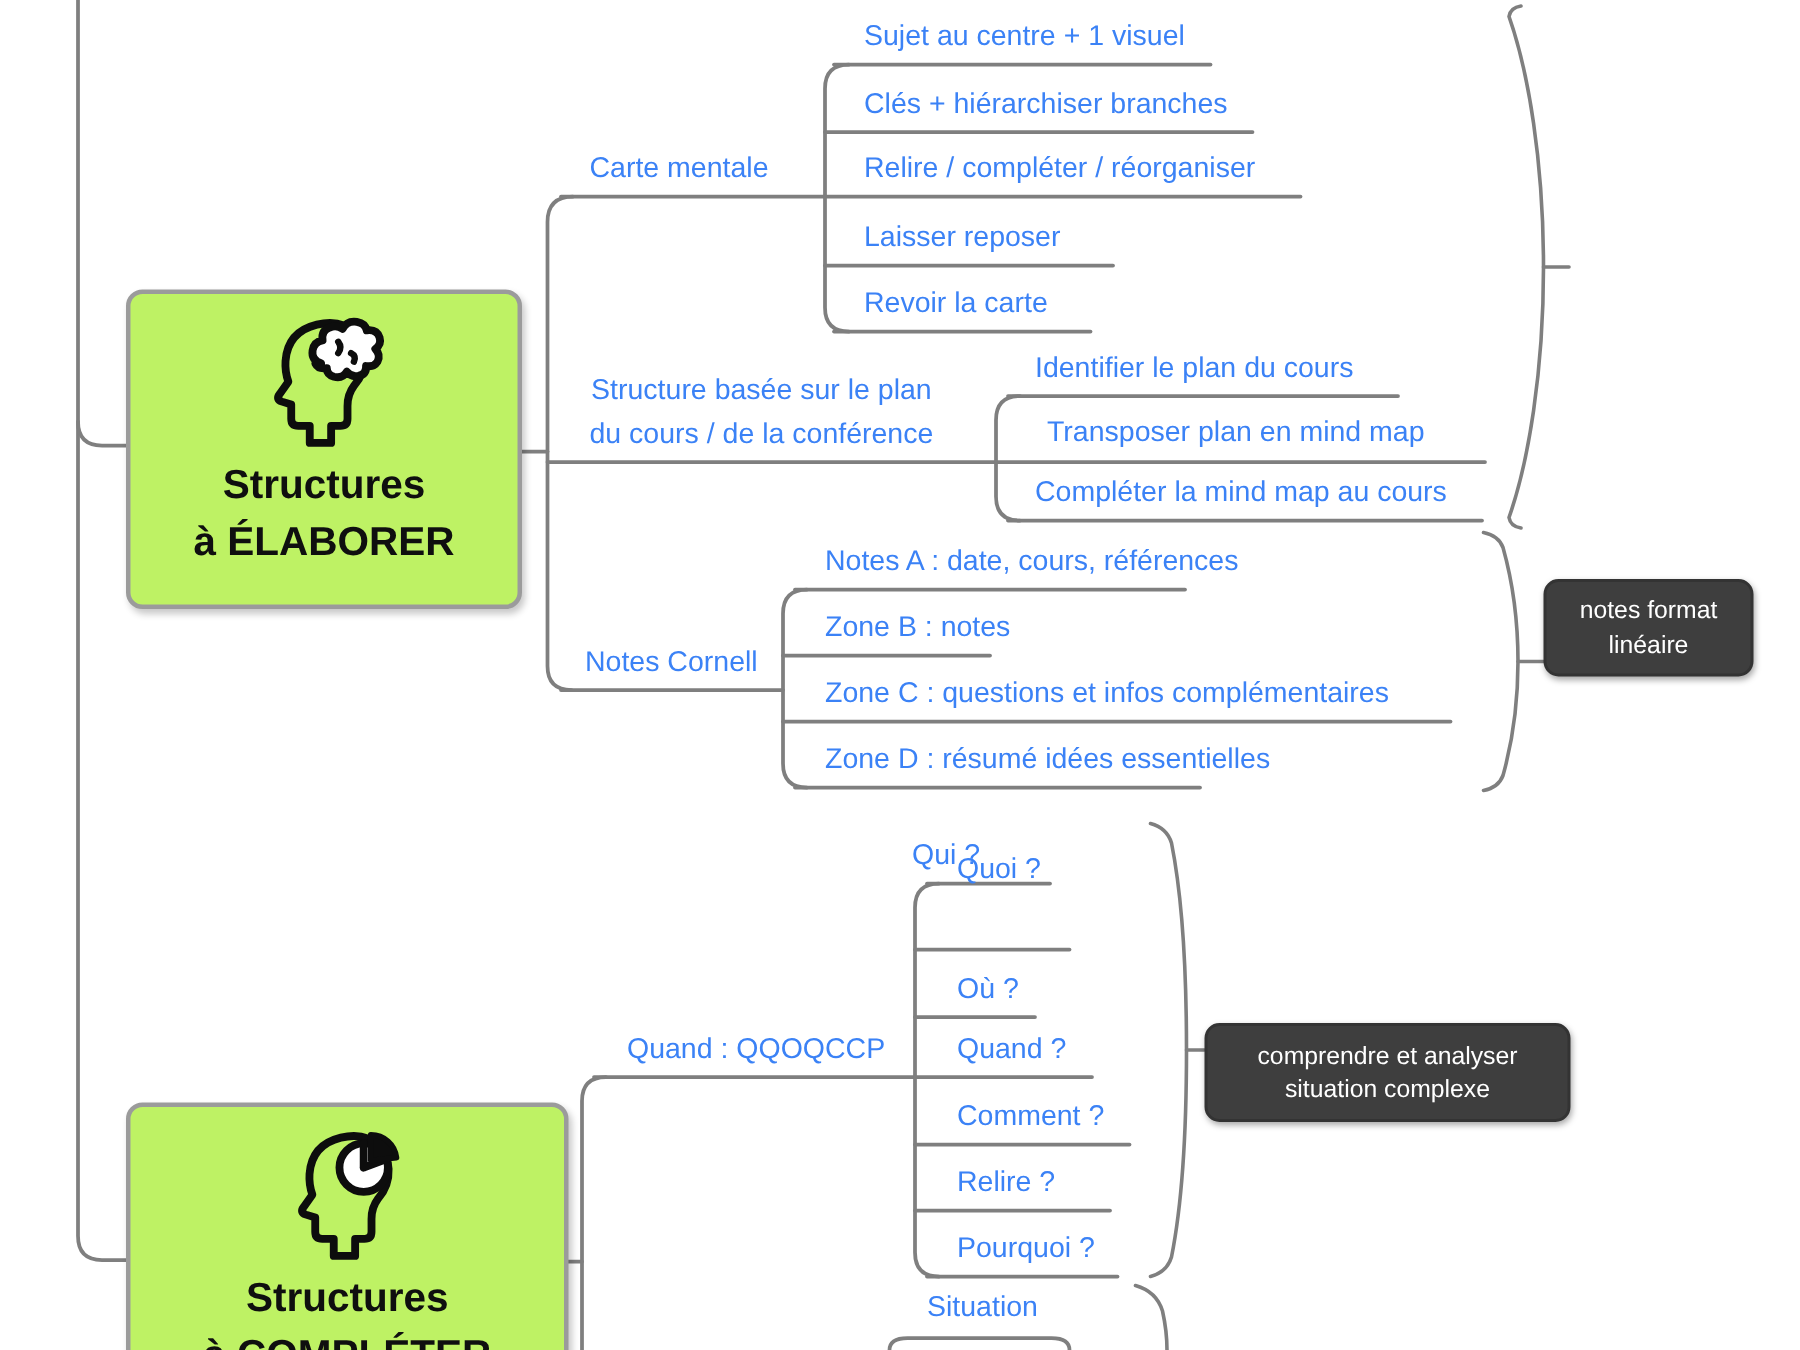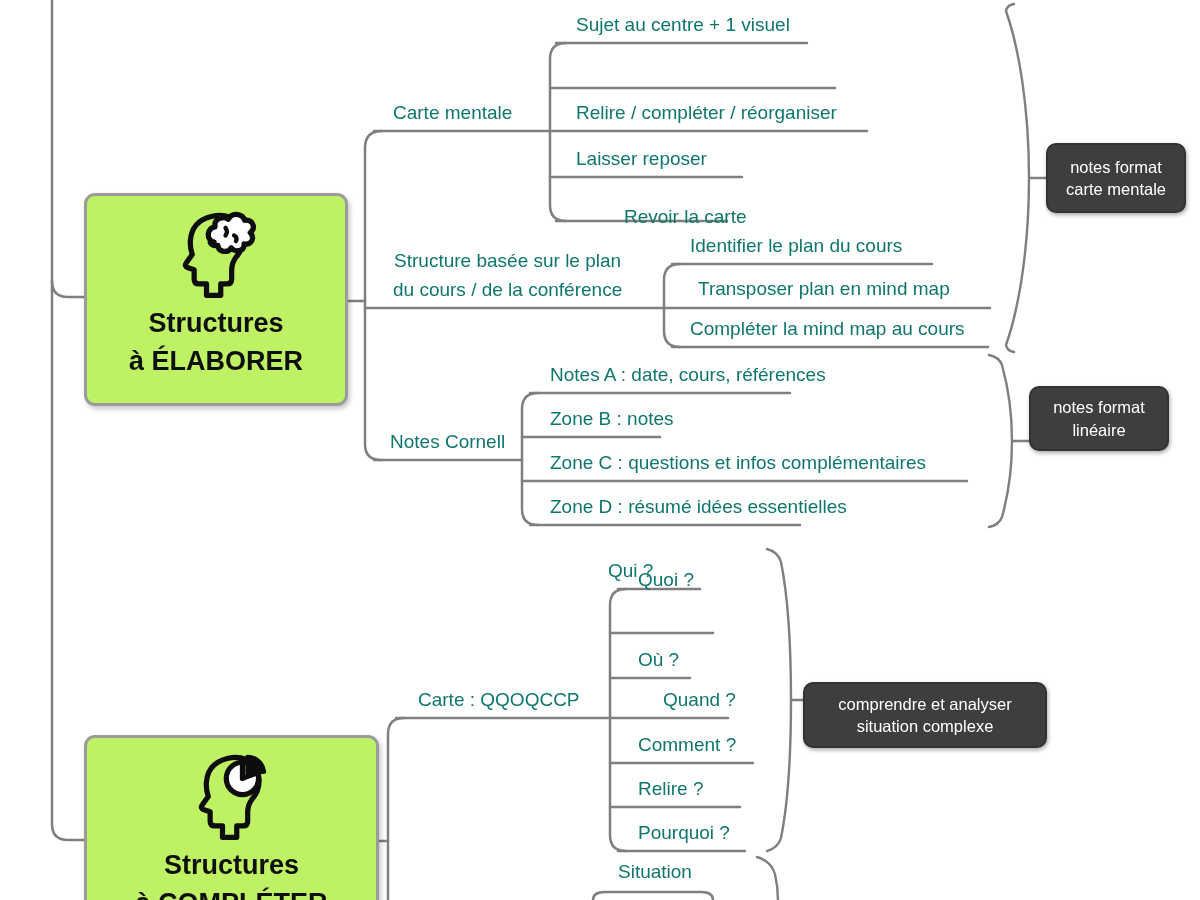--- a/index.html
+++ b/index.html
@@ -2,21 +2,21 @@
 <html><head>
 <meta charset="utf-8">
 <style>
   html,body{margin:0;padding:0;background:#fff;}
   #stage{
     position:relative;width:1200px;height:900px;overflow:hidden;background:#ffffff;
     font-family:"Liberation Sans", sans-serif;
   }
   #lines{position:absolute;left:0;top:0;width:1200px;height:900px;}
   .topic{
-    position:absolute;font-size:19px;color:#0f766e;white-space:nowrap;line-height:24px;
+    position:absolute;font-size:19px;color:#3b82f6;white-space:nowrap;line-height:24px;
   }
   .topic.two-line{line-height:29px;text-align:center;}
   .main-node{
     position:absolute;background:#bef264;border:3px solid #9b9b9b;border-radius:11px;
     box-shadow:2px 3px 5px rgba(0,0,0,0.22);
   }
   .main-node .node-icon{position:absolute;left:50%;transform:translateX(-50%);top:10px;}
   .main-node .node-title{
     position:absolute;left:0;top:108px;width:100%;text-align:center;
     font-weight:bold;font-size:27px;line-height:38px;color:#0f0f0f;
@@ -119,41 +119,41 @@
   </div>
 
   <div class="topic" style="left:393px;top:101px;">Carte mentale</div>
   <div class="topic two-line" style="left:393px;top:246px;">
     <div>Structure basée sur le plan</div>
     <div>du cours / de la conférence</div>
   </div>
   <div class="topic" style="left:390px;top:430px;">Notes Cornell</div>
 
   <div class="topic" style="left:576px;top:13px;">Sujet au centre + 1 visuel</div>
+  <div class="topic" style="left:576px;top:58px;">Clés + hiérarchiser branches</div>
   <div class="topic" style="left:576px;top:101px;">Relire / compléter / réorganiser</div>
   <div class="topic" style="left:576px;top:147px;">Laisser reposer</div>
-  <div class="topic" style="left:576px;top:205px;margin-left:48px;">Revoir la carte</div>
+  <div class="topic" style="left:576px;top:191px;">Revoir la carte</div>
 
   <div class="topic" style="left:690px;top:234px;">Identifier le plan du cours</div>
   <div class="topic" style="left:698px;top:277px;">Transposer plan en mind map</div>
   <div class="topic" style="left:690px;top:317px;">Compléter la mind map au cours</div>
 
   <div class="topic" style="left:550px;top:363px;">Notes A : date, cours, références</div>
   <div class="topic" style="left:550px;top:407px;">Zone B : notes</div>
   <div class="topic" style="left:550px;top:451px;">Zone C : questions et infos complémentaires</div>
   <div class="topic" style="left:550px;top:495px;">Zone D : résumé idées essentielles</div>
 
-  <div class="topic" style="left:418px;top:688px;">Carte : QQOQCCP</div>
+  <div class="topic" style="left:418px;top:688px;">Quand : QQOQCCP</div>
   <div class="topic" style="left:618px;top:860px;">Situation</div>
 
   <div class="topic" style="left:608px;top:559px;">Qui ?</div>
   <div class="topic" style="left:638px;top:568px;">Quoi ?</div>
   <div class="topic" style="left:638px;top:648px;">Où ?</div>
-  <div class="topic" style="left:663px;top:688px;">Quand ?</div>
+  <div class="topic" style="left:638px;top:688px;">Quand ?</div>
   <div class="topic" style="left:638px;top:733px;">Comment ?</div>
   <div class="topic" style="left:638px;top:777px;">Relire ?</div>
   <div class="topic" style="left:638px;top:821px;">Pourquoi ?</div>
 
-  <div class="callout" style="left:1046px;top:143px;width:140px;height:70px;">notes format carte mentale</div>
   <div class="callout" style="left:1029px;top:386px;width:140px;height:65px;">notes format linéaire</div>
   <div class="callout" style="left:803px;top:682px;width:244px;height:66px;">comprendre et analyser situation complexe</div>
 
 </div>
 
 </body></html>

